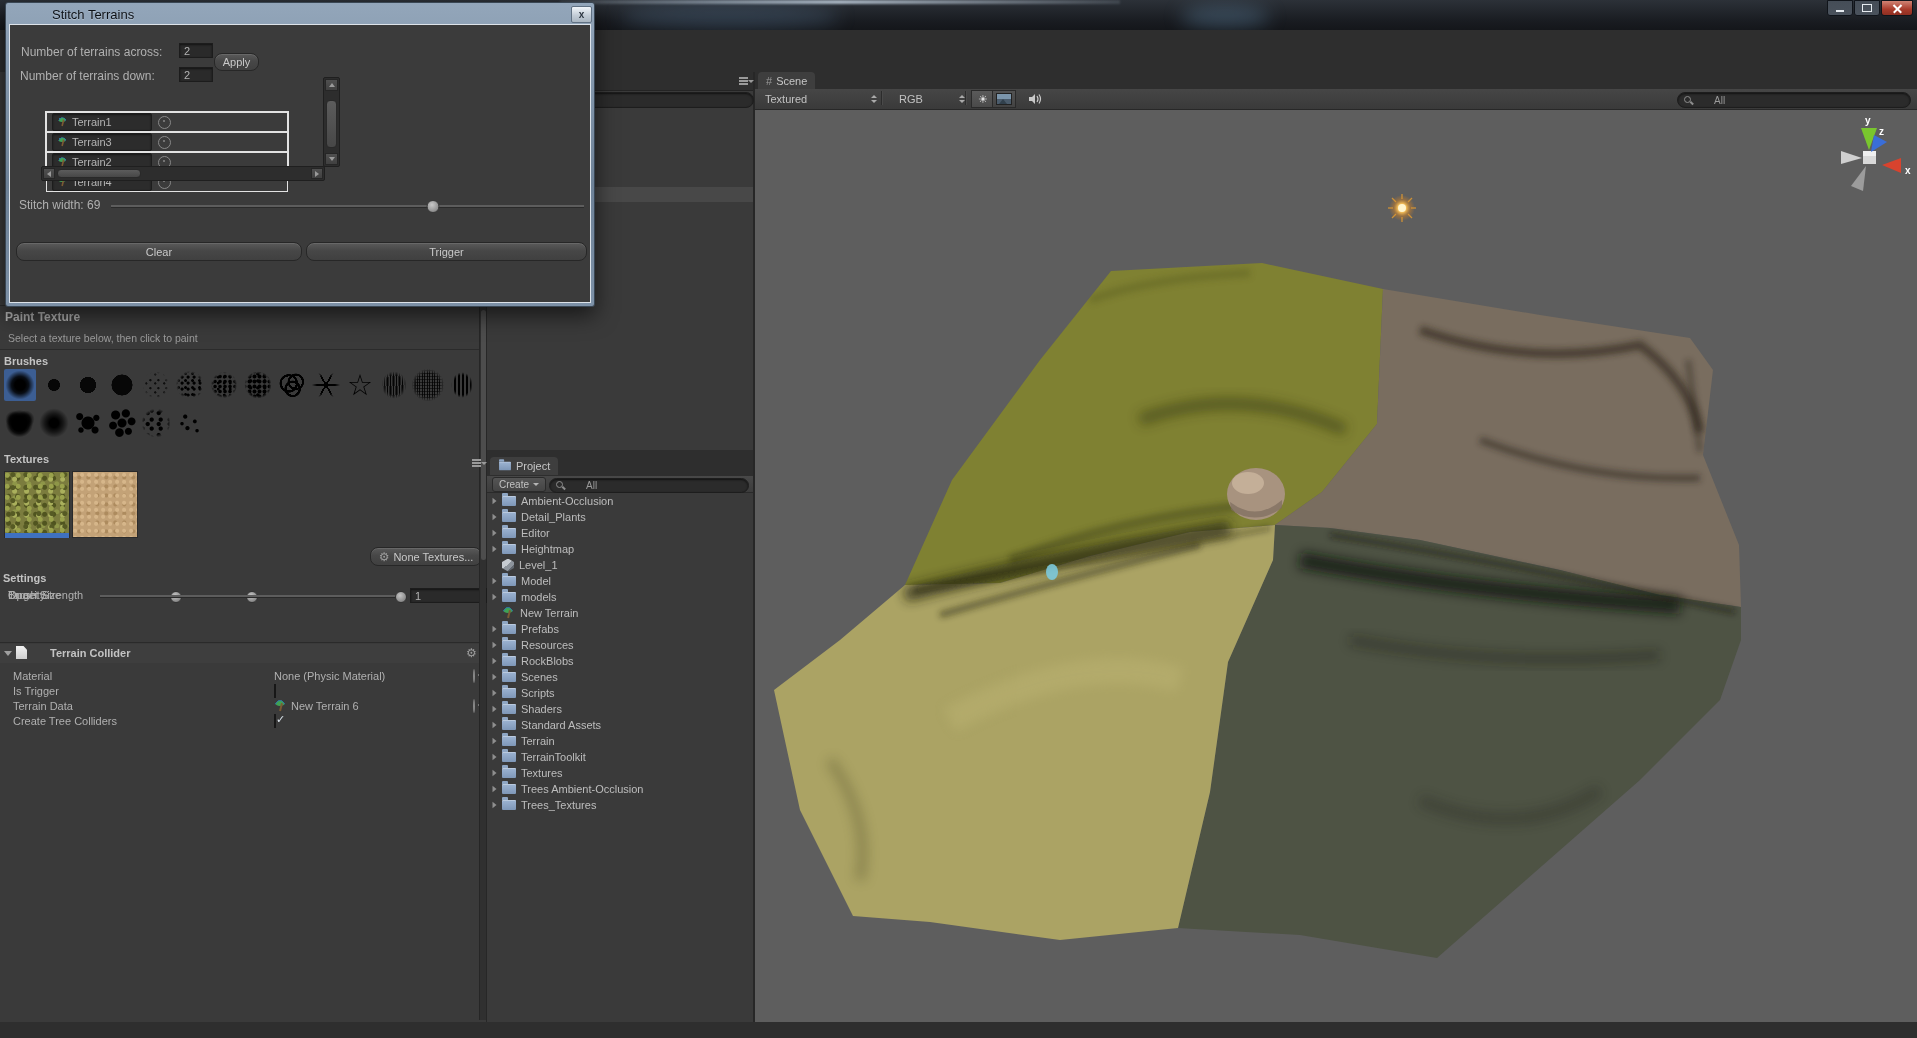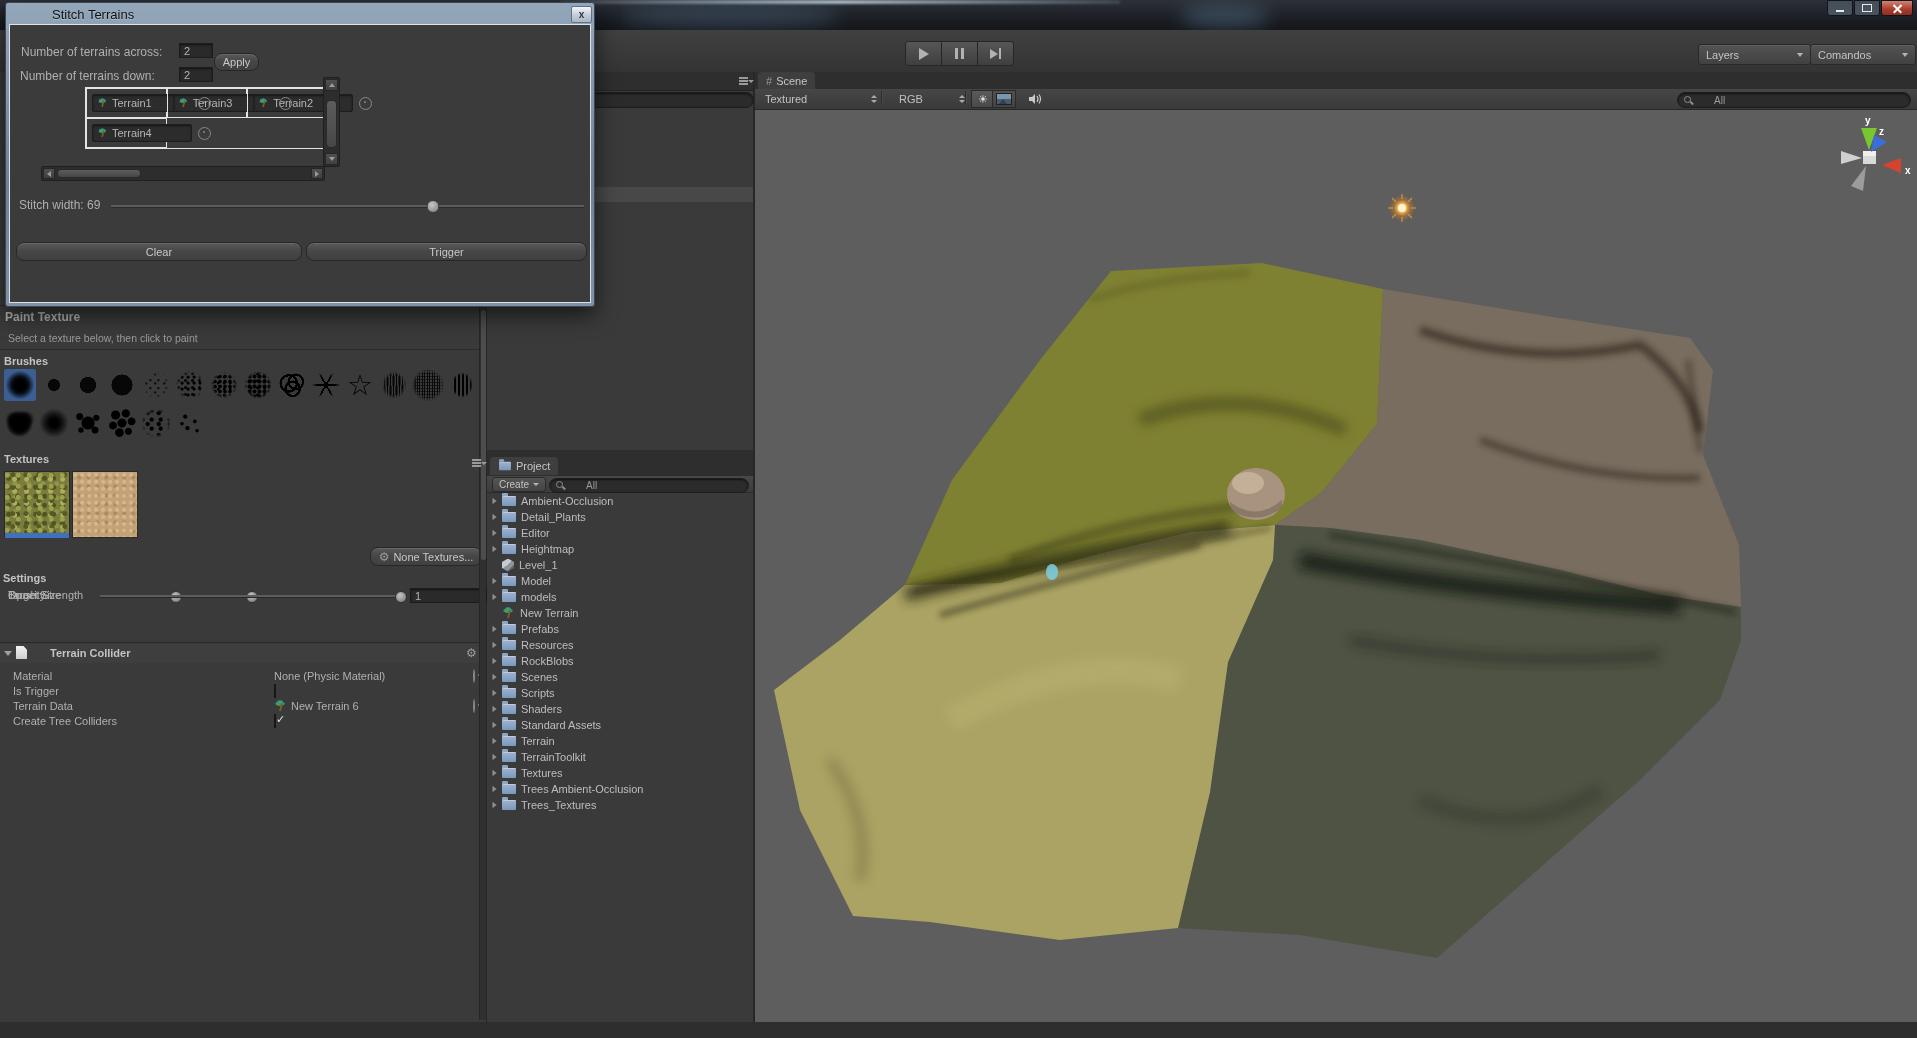--- a/index.html
+++ b/index.html
@@ -66,21 +66,21 @@
   .ic-doc{width:11px;height:13px;background:linear-gradient(#f2f2f2,#cfcfcf);clip-path:polygon(0 0,68% 0,100% 28%,100% 100%,0 100%);}
   .gear{color:#9c9c9c;font-size:12px;line-height:12px;}
 
   
   #dialog{left:5px;top:2px;width:588px;height:303px;z-index:60;background:linear-gradient(#93a6ba,#6e8298 60%,#7d91a7);
           border:1px solid #3a4754;border-radius:3px;box-shadow:0 8px 22px rgba(0,0,0,.6);}
   .dlg-title{position:absolute;left:6px;top:4px;font-size:13px;color:#0d1116;text-shadow:0 1px 1px rgba(255,255,255,.35);margin-left:40px;}
   .dlg-close{position:absolute;left:565px;top:3px;width:19px;height:15px;background:linear-gradient(#f2f6fa,#c3cdd7 55%,#a9b5c1);border:1px solid #607183;border-radius:2px;
              font-size:10px;font-weight:bold;color:#2e3742;display:flex;align-items:center;justify-content:center;}
   .dlg-frame{position:absolute;left:3px;top:21px;right:3px;bottom:3px;background:#3b3b3b;border:1px solid #dde3e9;box-shadow:inset 0 0 0 1px #3b3b3b;}
-  .t-grid{position:absolute;left:39px;top:84px;width:242px;height:60px;border:1px solid #e3e3e3;display:grid;grid-template-rows:1fr 1fr;grid-template-columns:1fr 1fr 1fr;margin-left:40px;}
+  .t-grid{position:absolute;left:39px;top:108px;width:242px;height:60px;border:1px solid #e3e3e3;display:grid;grid-template-rows:1fr 1fr;grid-template-columns:1fr;}
   .t-cell{border:1px solid #e3e3e3;display:flex;align-items:center;padding:0 5px;min-width:0;}
   .obj-field{flex:0 0 92px;height:16px;background:#2c2c2c;border:1px solid #1d1d1d;border-radius:2px;display:flex;align-items:center;gap:3px;padding:0 3px;box-shadow:inset 0 1px 2px rgba(0,0,0,.5);}
   .obj-label{color:#b4b4b4;font-size:11px;white-space:nowrap;overflow:hidden;}
   .sb-track{background:#2d2d2d;border:1px solid #1f1f1f;border-radius:2px;}
   .sb-thumb{position:absolute;background:linear-gradient(#5c5c5c,#474747);border:1px solid #292929;border-radius:4px;}
   .sb-btn{position:absolute;background:linear-gradient(#505050,#404040);border:1px solid #262626;display:flex;align-items:center;justify-content:center;}
   .tri-up{width:0;height:0;border-bottom:4px solid #9a9a9a;border-left:3.5px solid transparent;border-right:3.5px solid transparent;}
   .tri-dn{width:0;height:0;border-top:4px solid #9a9a9a;border-left:3.5px solid transparent;border-right:3.5px solid transparent;}
   .tri-lf{width:0;height:0;border-right:4px solid #9a9a9a;border-top:3.5px solid transparent;border-bottom:3.5px solid transparent;}
   .tri-rt{width:0;height:0;border-left:4px solid #9a9a9a;border-top:3.5px solid transparent;border-bottom:3.5px solid transparent;}
@@ -174,47 +174,20 @@
         </div>
     <div class="win-btn">
           <span class="glyph-max"></span>
         </div>
     <div class="win-btn close">
           <span class="glyph-x"></span>
         </div>
   </div>
 </div>
 
-<div id="utoolbar" class="abs">
-  <div class="tr-group">
-    <div class="tr-btn">
-          <span class="ic-play"></span>
-        </div>
-    <div class="tr-btn">
-          <span class="ic-pause">
-            <span></span>
-            <span></span>
-          </span>
-        </div>
-    <div class="tr-btn">
-          <span class="ic-step">
-            <span class="t"></span>
-            <span class="b"></span>
-          </span>
-        </div>
-  </div>
-  <div class="udrop abs" style="left:1698px;top:14px;width:97px;">
-    <span>Layers</span>
-        <span class="da"></span>
-  </div>
-  <div class="udrop abs" style="left:1810px;top:14px;width:90px;">
-    <span>Comandos</span>
-        <span class="da"></span>
-  </div>
-</div>
 
 <div id="inspector" class="abs">
   <div class="hairline abs" style="left:0;top:233px;width:486px;background:#2a2a2a;"></div>
   <div class="abs lbl" style="left:5px;top:238px;font-size:12px;font-weight:bold;">Paint Texture</div>
   <div class="abs dim" style="left:8px;top:260px;font-size:10.5px;">Select a texture below, then click to paint</div>
   <div class="hairline abs" style="left:0;top:277px;width:486px;"></div>
   <div class="abs h" style="left:4px;top:283px;">Brushes</div>
   <div class="brush-grid">
         <div class="brush b-soft selected">
           <span class="fill"></span>

